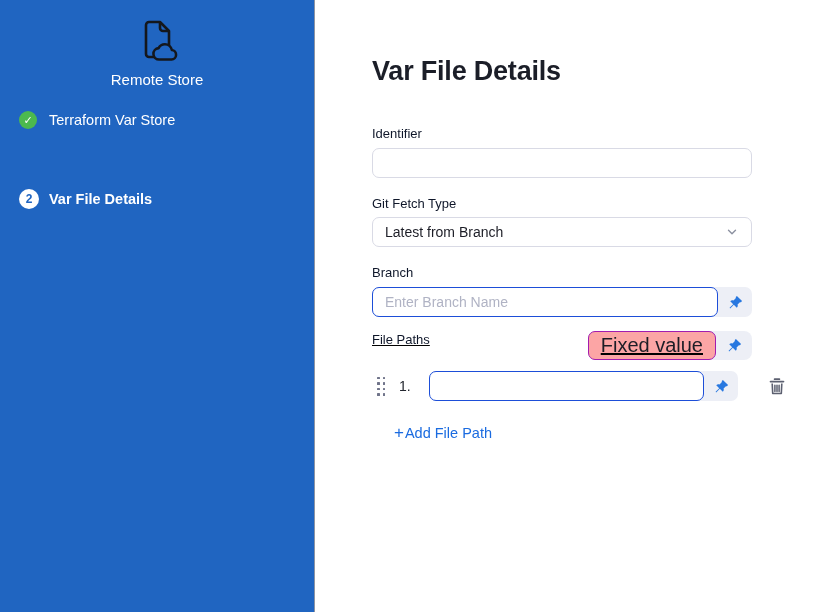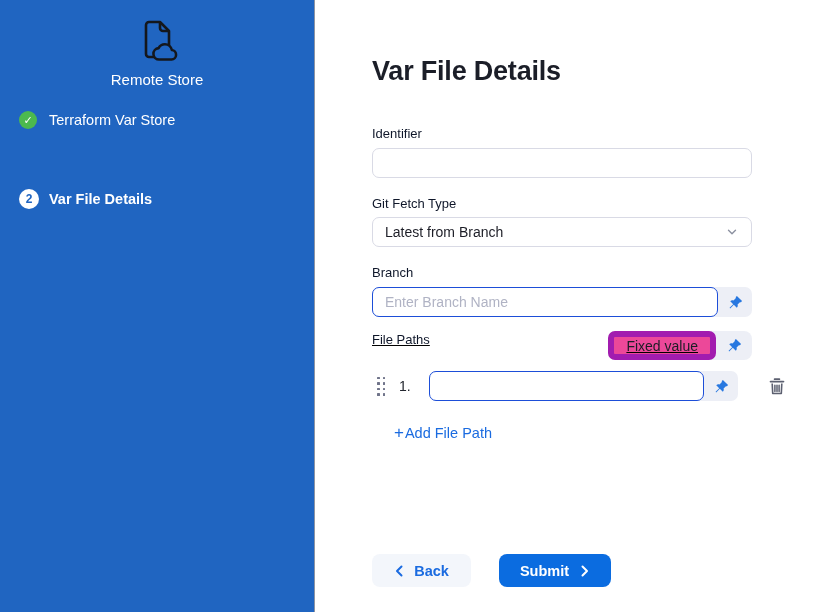--- a/index.html
+++ b/index.html
@@ -49,22 +49,22 @@
     background:#fff; padding:0 12px; font-size:14px; color:#1c1d26;
     font-family:inherit; outline:none; }
   .pin-group input::placeholder { color:#b0b3c4; }
   .pin-btn { position:absolute; right:0; top:0; width:34px; height:100%;
     display:flex; align-items:center; justify-content:center; cursor:pointer; }
 
   .fp-header { margin-top:14px; width:380px; display:flex; align-items:flex-start;
     justify-content:space-between;text-decoration:underline; }
   .ms-group { height:29px; display:flex; align-items:stretch; background:#EDEFF6;
     border-radius:8px; }
-  .ms-btn { background:#ec4899; border:6px solid #a21caf; border-radius:7px;
-    padding:0 12px; font-size:14px; color:#1c1d26; display:flex; align-items:center;
+  .ms-btn { background:#fca5a5; border:1px solid #a21caf; border-radius:7px;
+    padding:0 12px; font-size:20px; color:#1c1d26; display:flex; align-items:center;
     cursor:pointer; }
   .ms-pin { width:36px; display:flex; align-items:center; justify-content:center;
     cursor:pointer; }
 
   .fp-row { margin-top:11px; display:flex; align-items:center; width:414px; }
   .drag-handle { margin-left:5px; display:grid; grid-template-columns:2.5px 2.5px;
     grid-auto-rows:2.5px; gap:3px; cursor:grab; }
   .drag-handle i { background:#70748a; border-radius:0.5px; }
   .fp-num { margin-left:14px; width:20px; font-size:14px; color:#23262e; }
   .fp-row .pin-group { margin-top:0; margin-left:10px; flex:1; }
@@ -181,30 +181,16 @@
         </span>
       </div>
 
       <div>
         <span class="add-link">
           <span class="add-plus">+</span>
           <span>Add File Path</span>
         </span>
       </div>
 
-      <div class="btn-row">
-        <button class="btn btn-back">
-          <svg width="11" height="12" viewBox="0 0 11 12">
-            <path d="M7.5 1.5 L3 6 l4.5 4.5" fill="none" stroke="#1A6BE0" stroke-width="2" stroke-linecap="round" stroke-linejoin="round"></path>
-          </svg>
-          <span>Back</span>
-        </button>
-        <button class="btn btn-submit">
-          <span>Submit</span>
-          <svg width="11" height="12" viewBox="0 0 11 12">
-            <path d="M3.5 1.5 L8 6 l-4.5 4.5" fill="none" stroke="#ffffff" stroke-width="2" stroke-linecap="round" stroke-linejoin="round"></path>
-          </svg>
-        </button>
-      </div>
 
     </div>
   </main>
 </div>
 
 </body></html>

